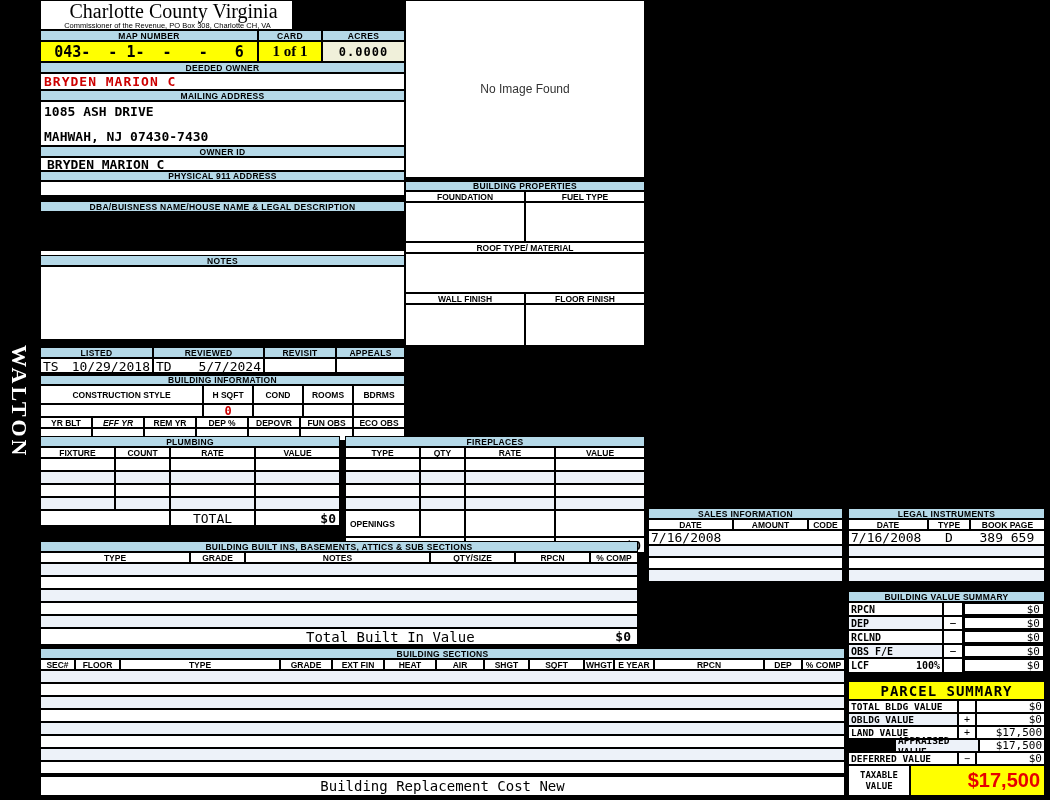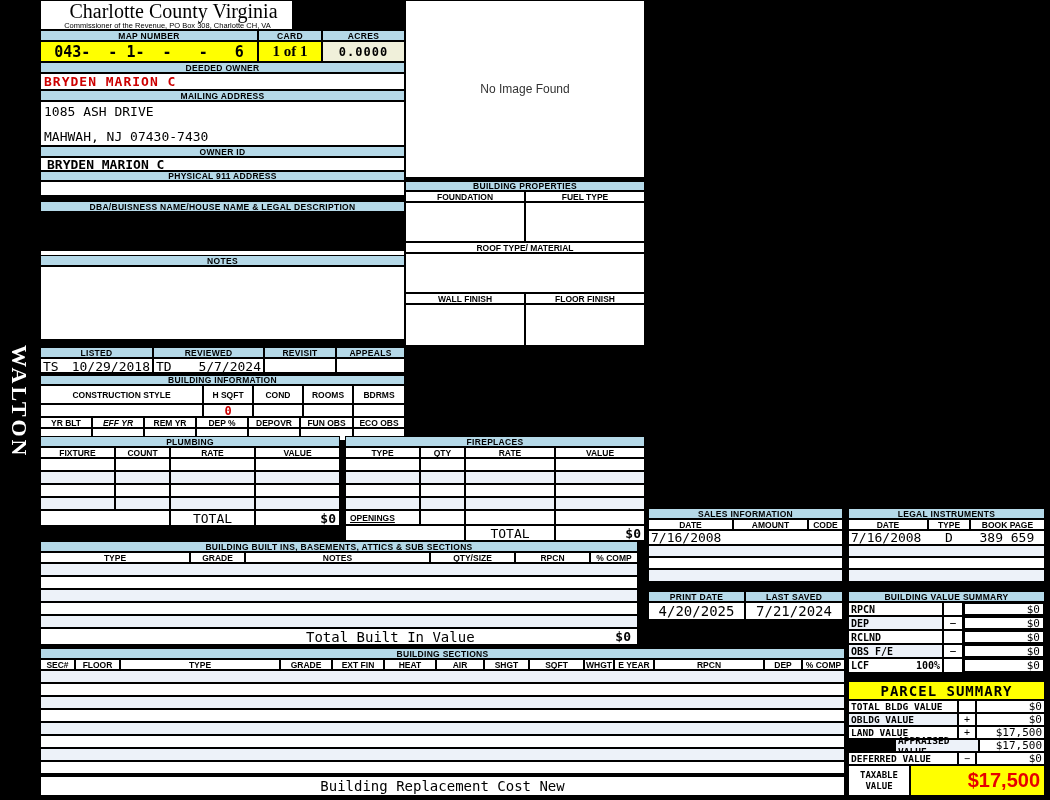--- a/index.html
+++ b/index.html
@@ -7,21 +7,21 @@
         font-family:"Liberation Sans",sans-serif;}
   .abs{position:absolute;box-sizing:border-box;}
   .row{display:flex;box-sizing:border-box;}
   .bar{background:#b5d9e8;border:1px solid #000;font:bold 8.5px "Liberation Sans",sans-serif;
        display:flex;align-items:center;justify-content:center;box-sizing:border-box;letter-spacing:.3px;}
   .colhdr{background:#fff;border:1px solid #000;font:bold 8.5px "Liberation Sans",sans-serif;
        display:flex;align-items:center;justify-content:center;box-sizing:border-box;}
   .cell{background:#fff;border:1px solid #000;box-sizing:border-box;}
   .alt{background:#edf2f9;}
   .mono{font-family:"DejaVu Sans Mono",monospace;}
-  .pre{white-space:pre;}
+  .pre{white-space:pre;font-weight:bold;}
   .vcenter{display:flex;align-items:center;}
   .hcenter{justify-content:center;}
   .county{font:20px "Liberation Serif",serif;line-height:20px;padding-left:14px;}
   .subtitle{font:7.5px "Liberation Sans",sans-serif;padding-left:2px;}
   .red{color:#cc0000;}
   .wside{position:absolute;left:6px;top:345px;height:150px;color:#fff;
          font:bold 22px "Liberation Serif",serif;letter-spacing:3px;
          writing-mode:vertical-rl;}
   .valbig{font:bold 15px "DejaVu Sans Mono",monospace;}
   .yellow{background:#ffff00;}
@@ -198,21 +198,21 @@
         <div class="cell" style="width:45px;"></div>
         <div class="cell" style="width:90px;"></div>
         <div class="cell" style="width:90px;"></div>
       </div>
     <div class="row" style="height:13px;">
         <div class="cell alt" style="width:75px;"></div>
         <div class="cell alt" style="width:45px;"></div>
         <div class="cell alt" style="width:90px;"></div>
         <div class="cell alt" style="width:90px;"></div>
       </div>
-    <div class="row" style="height:15px;text-decoration:underline;">
+    <div class="row" style="height:27px;">
       <div class="cell vcenter" style="width:75px;font:bold 8.5px 'Liberation Sans',sans-serif;padding-left:4px;">OPENINGS</div>
       <div class="cell" style="width:45px;"></div>
       <div class="cell" style="width:90px;"></div>
       <div class="cell" style="width:90px;"></div>
     </div>
     <div class="row" style="height:16px;">
       <div class="cell" style="width:120px;"></div>
       <div class="cell mono vcenter hcenter" style="width:90px;font-size:13px;">TOTAL</div>
       <div class="cell mono vcenter" style="width:90px;font-weight:bold;font-size:13px;justify-content:flex-end;padding-right:3px;">$0</div>
     </div>
@@ -317,30 +317,20 @@
     <div class="cell row mono" style="height:15px;font-size:13px;align-items:center;">
       <span style="width:80px;padding-left:2px;box-sizing:border-box;">7/16/2008</span>
       <span style="width:42px;text-align:center;">D</span>
       <span style="width:75px;text-align:center;">389 659</span>
     </div>
     <div class="cell alt" style="height:12px;"></div>
     <div class="cell" style="height:12px;"></div>
     <div class="cell alt" style="height:13px;"></div>
   </div>
 
-  <div class="abs" style="left:648px;top:591px;width:195px;">
-    <div class="row" style="height:11px;">
-      <div class="bar" style="width:97px;">PRINT DATE</div>
-      <div class="bar" style="width:98px;">LAST SAVED</div>
-    </div>
-    <div class="row" style="height:18px;">
-      <div class="cell mono vcenter hcenter" style="width:97px;font-size:14px;">4/20/2025</div>
-      <div class="cell mono vcenter hcenter" style="width:98px;font-size:14px;">7/21/2024</div>
-    </div>
-  </div>
 
   <div class="abs" style="left:848px;top:591px;width:197px;">
     <div class="bar" style="height:11px;">BUILDING VALUE SUMMARY</div>
     <div class="row" style="height:14px;">
       <div class="cell mono row" style="width:95px;font-weight:bold;font-size:10px;align-items:center;justify-content:space-between;padding:0 2px;">
         <span>RPCN</span>
           <span></span>
       </div>
       <div class="cell mono vcenter hcenter" style="width:20px;font-size:11px;"></div>
       <div class="cell thick mono vcenter" style="width:82px;font-size:11px;justify-content:flex-end;padding-right:3px;">$0</div>

